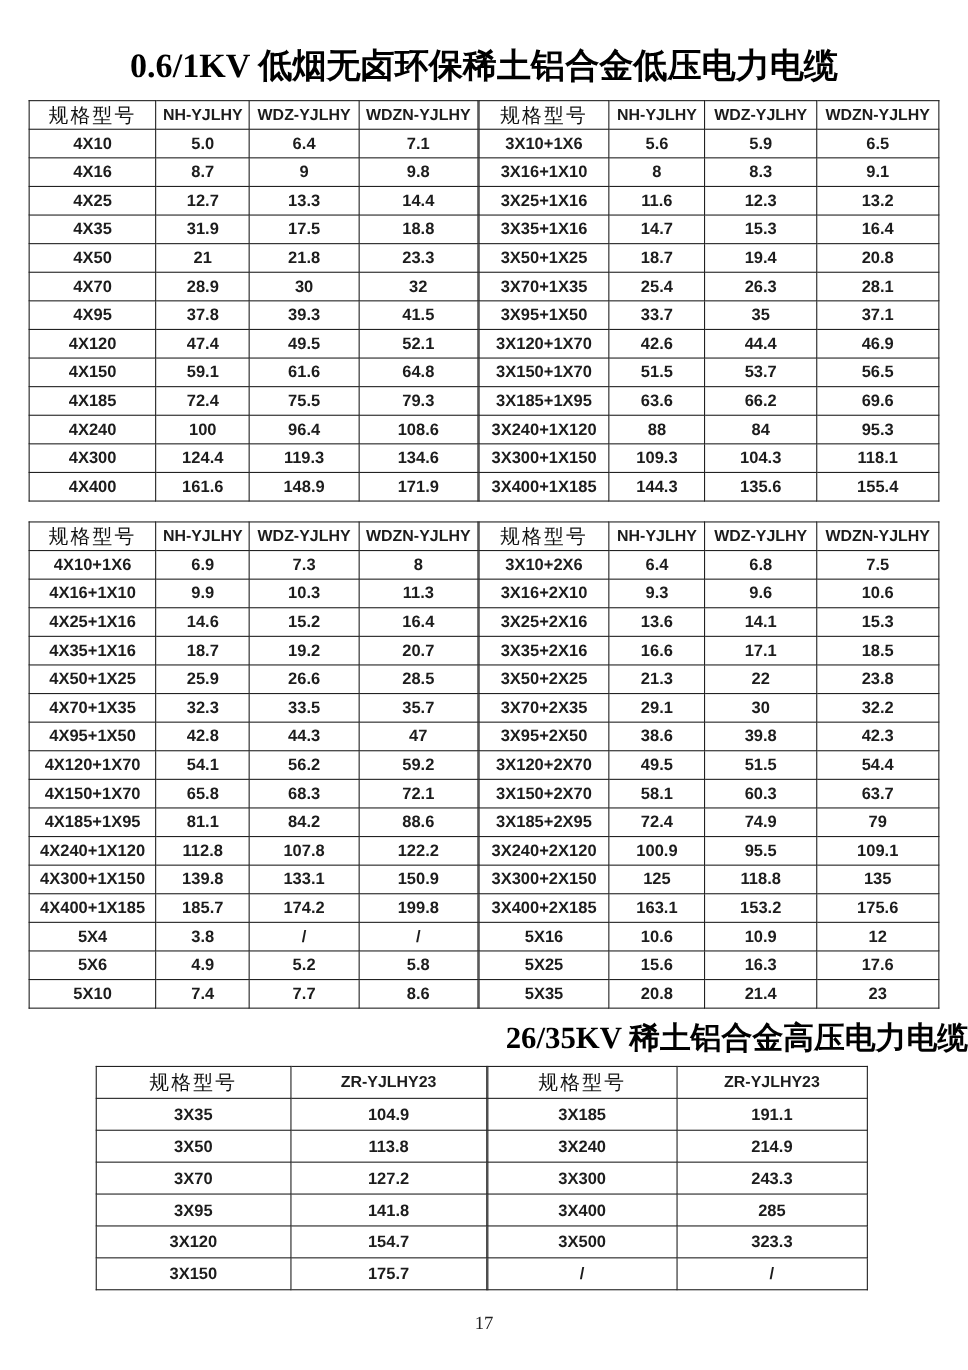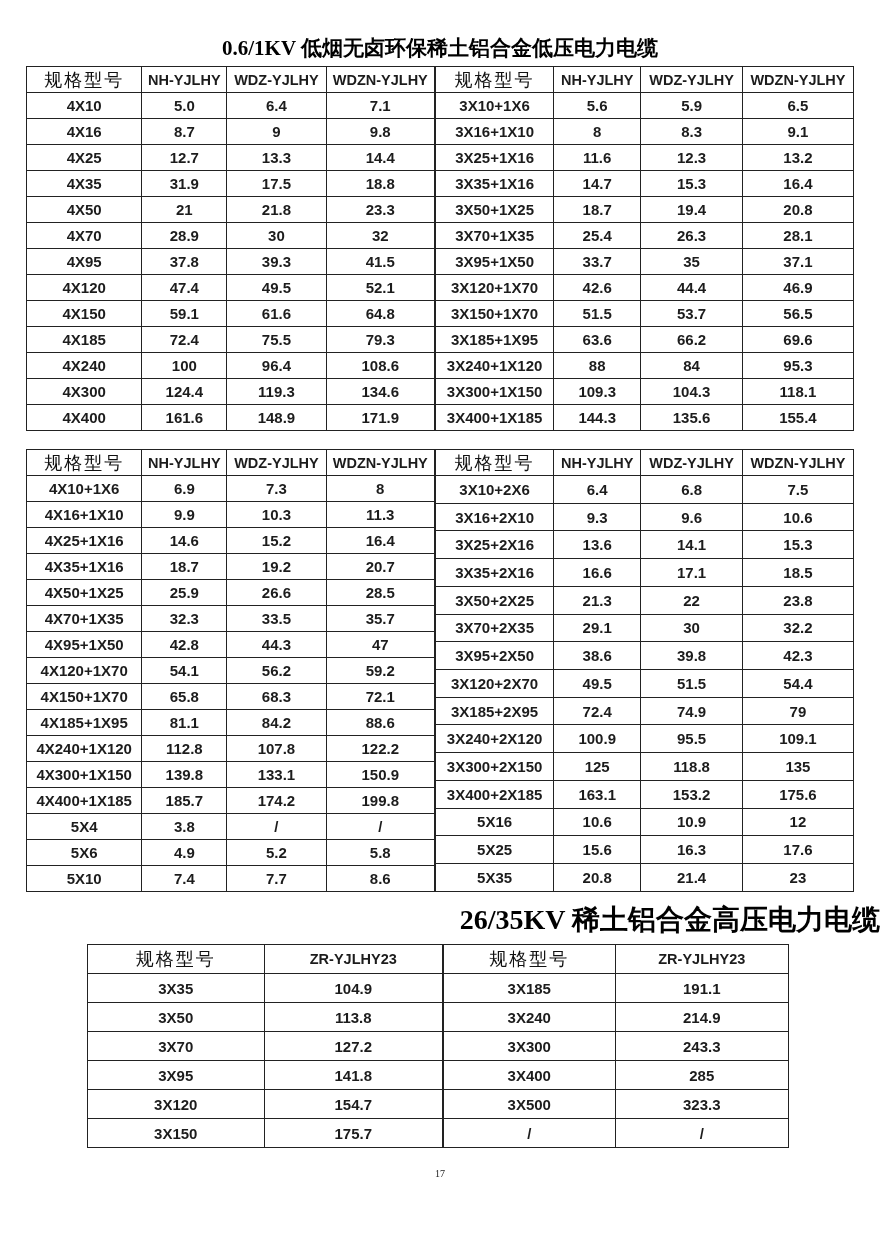--- a/index.html
+++ b/index.html
@@ -5,21 +5,21 @@
   html,body { margin:0; padding:0; background:#ffffff; }
   .page {
     position:relative; width:880px; height:1245px; margin:0 auto;
     background:#ffffff; overflow:hidden;
     font-family:"Liberation Sans", sans-serif;
   }
   .doc-title {
     text-align:center; font-family:"Liberation Serif", serif;
     font-weight:bold; color:#000; margin:0;
   }
-  .title-lv { font-size:21px; line-height:36px; padding-top:30px; }
+  .title-lv { font-size:31px; line-height:36px; padding-top:42px; margin-bottom:13px; }
   .title-hv { font-size:28px; line-height:40px; margin-top:8px; margin-bottom:4px;text-align:right; }
 
   .pair { display:flex; justify-content:center; margin:0 18px; }
   .pair-lv { margin-bottom:18px; }
   .pair .t-left  { width:409px; }
   .pair .t-right { width:419px; }
 
   .pair-hv { margin:0 77px 0 72px; }
   .pair-hv .t-left  { width:356px; }
   .pair-hv .t-right { width:346px; }
@@ -43,21 +43,21 @@
   }
 
   .lv th:nth-child(1) { width:28.3%; }
   .lv th:nth-child(2) { width:20.8%; }
   .lv th:nth-child(3) { width:24.3%; }
   .lv th:nth-child(4) { width:26.6%; }
   .hv th { width:50%; }
 
   .page-num {
     text-align:center; font-family:"Liberation Serif", serif;
-    font-size:10px; color:#222; margin-top:20px;
+    font-size:17px; color:#222; margin-top:20px;
   }
 </style>
 </head>
 <body>
 
 <div class="page">
 
   <h1 class="doc-title title-lv">0.6/1KV 低烟无卤环保稀土铝合金低压电力电缆</h1>
 
   <div class="pair pair-lv">
@@ -404,20 +404,26 @@
             <td>39.8</td>
             <td>42.3</td>
           </tr>
           <tr>
             <td>3X120+2X70</td>
             <td>49.5</td>
             <td>51.5</td>
             <td>54.4</td>
           </tr>
           <tr>
+            <td>3X150+2X70</td>
+            <td>58.1</td>
+            <td>60.3</td>
+            <td>63.7</td>
+          </tr>
+          <tr>
             <td>3X185+2X95</td>
             <td>72.4</td>
             <td>74.9</td>
             <td>79</td>
           </tr>
           <tr>
             <td>3X240+2X120</td>
             <td>100.9</td>
             <td>95.5</td>
             <td>109.1</td>

